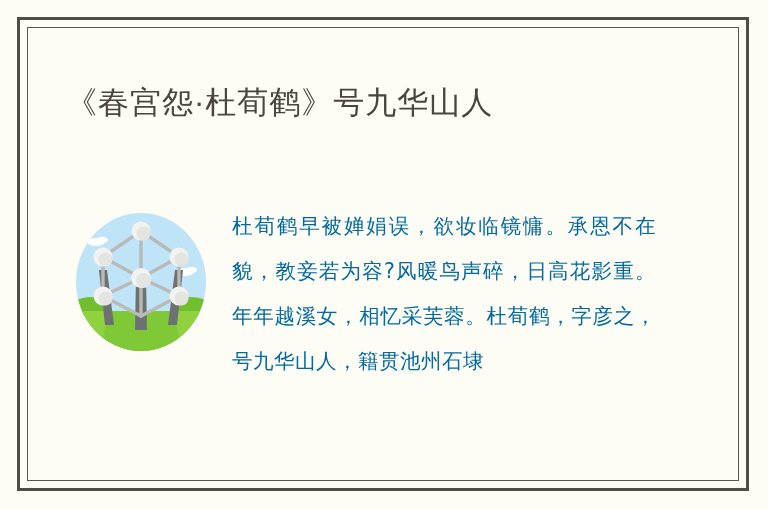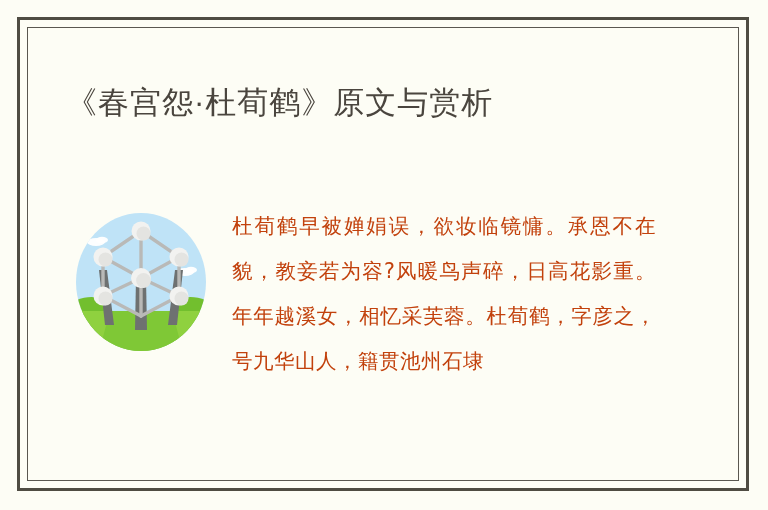--- a/index.html
+++ b/index.html
@@ -88,35 +88,35 @@
     position: absolute;
     left: 232px;
     top: 8px;
     width: 424px;
     height: 256px;
     overflow: hidden;
     font-family: "DejaVu Sans", "Liberation Sans", sans-serif;
     font-size: 20.5px;
     line-height: 45px;
     letter-spacing: 0.5px;
-    color: #c2410c;
+    color: #0369a1;
     text-align: justify;
     text-justify: inter-character;
     word-break: break-all;
   }
 </style>
 </head>
 <body>
 
 <div id="card">
 
   <div id="frame-outer"></div>
   <div id="frame-inner"></div>
 
-  <h1 id="page-title">《春宫怨·杜荀鹤》原文与赏析</h1>
+  <h1 id="page-title">《春宫怨·杜荀鹤》号九华山人</h1>
 
   <div id="content-row">
 
     <div id="illustration">
       <svg viewBox="0 0 134 140" xmlns="http://www.w3.org/2000/svg" aria-hidden="true">
         <defs>
           <clipPath id="circleClip">
             <ellipse cx="67" cy="70" rx="65" ry="69"></ellipse>
           </clipPath>
         </defs>

